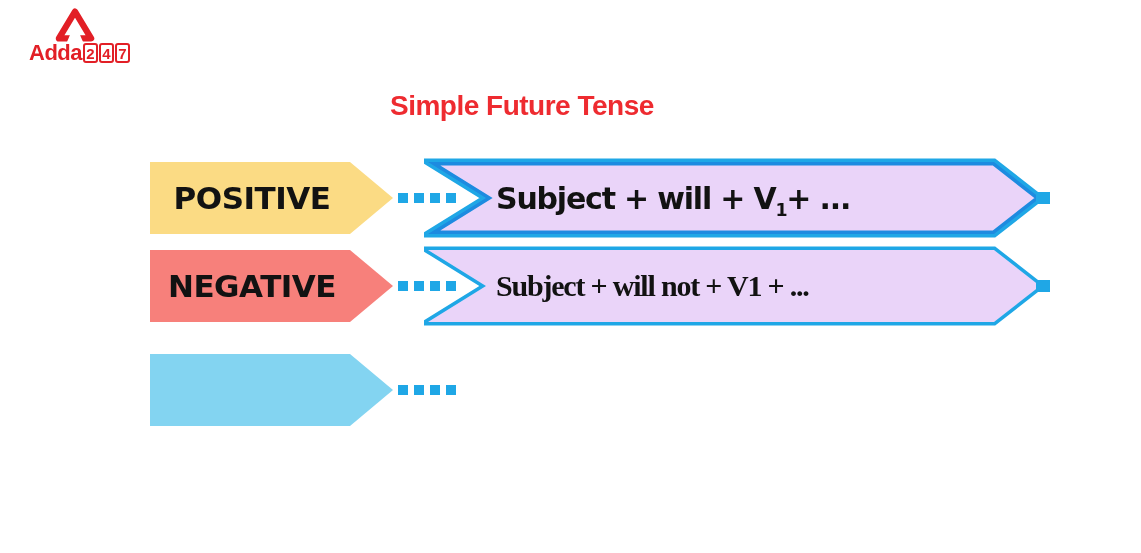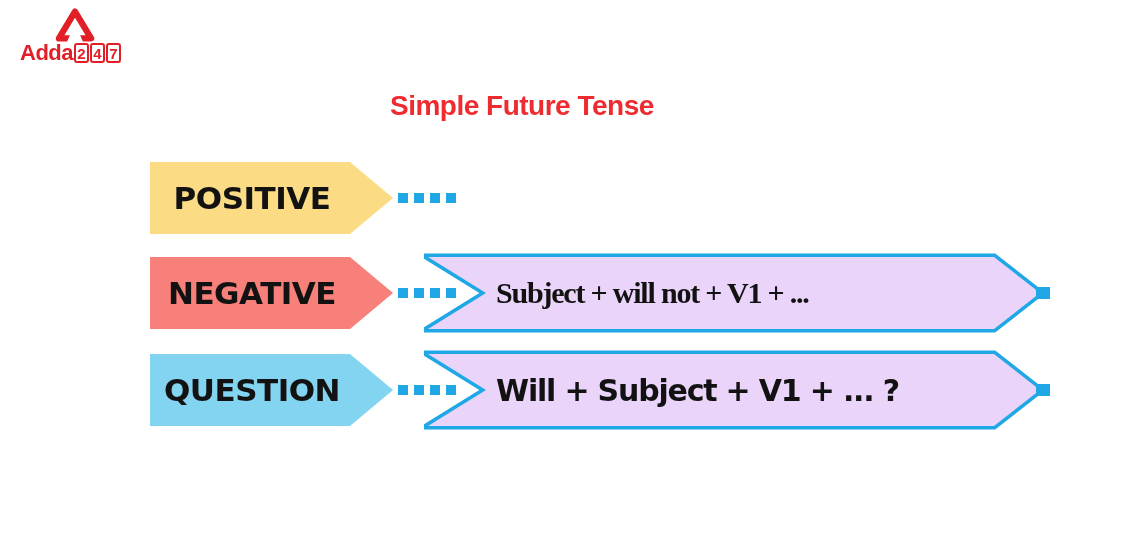--- a/index.html
+++ b/index.html
@@ -10,42 +10,42 @@
     width: 1141px;
     height: 553px;
     background: #ffffff;
     overflow: hidden;
   }
 
   
   .logo { position: absolute; left: 20px; top: 8px; width: 110px; text-align: center; }
   .logo-mark { display: block; margin: 0 auto; width: 40px; height: 34px; }
   .logo-text {
-    display: flex; align-items: center; justify-content: flex-start;
+    display: flex; align-items: center; justify-content: flex-end;
     font-family: "Liberation Sans", sans-serif;
     font-weight: bold; margin-top: -2px;
   }
   .logo-brand { font-size: 22px; letter-spacing: -0.5px; }
   .digit-box {
     display: inline-flex; align-items: center; justify-content: center;
     border: 2px solid currentColor; border-radius: 3px;
     font-size: 15px; width: 15px; height: 20px; margin-left: 1px;
   }
 
   
   .title {
     position: absolute; left: 390px; top: 90px;
     font-family: "Liberation Sans", sans-serif;
     font-size: 28px; font-weight: bold; letter-spacing: -0.5px;
   }
 
   
   .row { position: absolute; left: 0; width: 1141px; height: 80px; }
   .row-positive { top: 158px; }
-  .row-negative { top: 253px; }
+  .row-negative { top: 246px; }
   .row-question { top: 350px; }
 
   .label-arrow { position: absolute; left: 150px; top: 4px; width: 243px; height: 72px; }
   .label-arrow svg { position: absolute; inset: 0; width: 100%; height: 100%; }
   .label-text {
     position: absolute; left: 0; top: 0; width: 204px; height: 72px;
     display: flex; align-items: center; justify-content: center;
     font-size: 31px; font-weight: 900; letter-spacing: -0.5px;
   }
 
@@ -89,20 +89,32 @@
       <span class="label-text" style="color: rgb(18, 18, 18);">POSITIVE</span>
     </div>
     <svg class="dots" viewBox="0 0 58 10">
       <g fill="#1FA7E6">
         <rect x="0" y="0" width="10" height="10"></rect>
         <rect x="16" y="0" width="10" height="10"></rect>
         <rect x="32" y="0" width="10" height="10"></rect>
         <rect x="48" y="0" width="10" height="10"></rect>
       </g>
     </svg>
+    <div class="banner">
+      <svg viewBox="0 0 626 80" preserveAspectRatio="none">
+        <polygon points="4,4 570,4 616,40 570,76 4,76 62,40" stroke-width="7" stroke-linejoin="miter" fill="none" stroke="#1FA7E6"></polygon>
+        <polygon points="4,4 570,4 616,40 570,76 4,76 62,40" stroke="none" fill-opacity="1" style="mix-blend-mode:multiply" fill="#EAD4F9"></polygon>
+        <rect x="612" y="34" width="14" height="12" fill="#1FA7E6"></rect>
+      </svg>
+      <div class="banner-text" style="color: rgb(18, 18, 18);">
+        <span>Subject + will + V</span>
+          <span class="sub">1</span>
+          <span> + ...</span>
+      </div>
+    </div>
   </div>
 
   <div class="row row-negative">
     <div class="label-arrow">
       <svg viewBox="0 0 243 72" preserveAspectRatio="none">
         <polygon points="0,0 200,0 243,36 200,72 0,72" fill="#F7807B"></polygon>
       </svg>
       <span class="label-text" style="color: rgb(18, 18, 18);">NEGATIVE</span>
     </div>
     <svg class="dots" viewBox="0 0 58 10">
@@ -125,37 +137,24 @@
           <span></span>
       </div>
     </div>
   </div>
 
   <div class="row row-question">
     <div class="label-arrow">
       <svg viewBox="0 0 243 72" preserveAspectRatio="none">
         <polygon points="0,0 200,0 243,36 200,72 0,72" fill="#83D4F1"></polygon>
       </svg>
-      <span class="label-text" style="color: rgb(18, 18, 18);">QUESTION</span>
     </div>
     <svg class="dots" viewBox="0 0 58 10">
       <g fill="#1FA7E6">
         <rect x="0" y="0" width="10" height="10"></rect>
         <rect x="16" y="0" width="10" height="10"></rect>
         <rect x="32" y="0" width="10" height="10"></rect>
         <rect x="48" y="0" width="10" height="10"></rect>
       </g>
     </svg>
-    <div class="banner">
-      <svg viewBox="0 0 626 80" preserveAspectRatio="none">
-        <polygon points="4,4 570,4 616,40 570,76 4,76 62,40" stroke-width="7" stroke-linejoin="miter" fill="none" stroke="#1FA7E6"></polygon>
-        <polygon points="4,4 570,4 616,40 570,76 4,76 62,40" stroke="none" fill="#EAD4F9"></polygon>
-        <rect x="612" y="34" width="14" height="12" fill="#1FA7E6"></rect>
-      </svg>
-      <div class="banner-text" style="color: rgb(18, 18, 18);">
-        <span>Will + Subject + V1 + ... ?</span>
-          <span class="sub"></span>
-          <span></span>
-      </div>
-    </div>
   </div>
 
 </div>
 
 </body></html>

